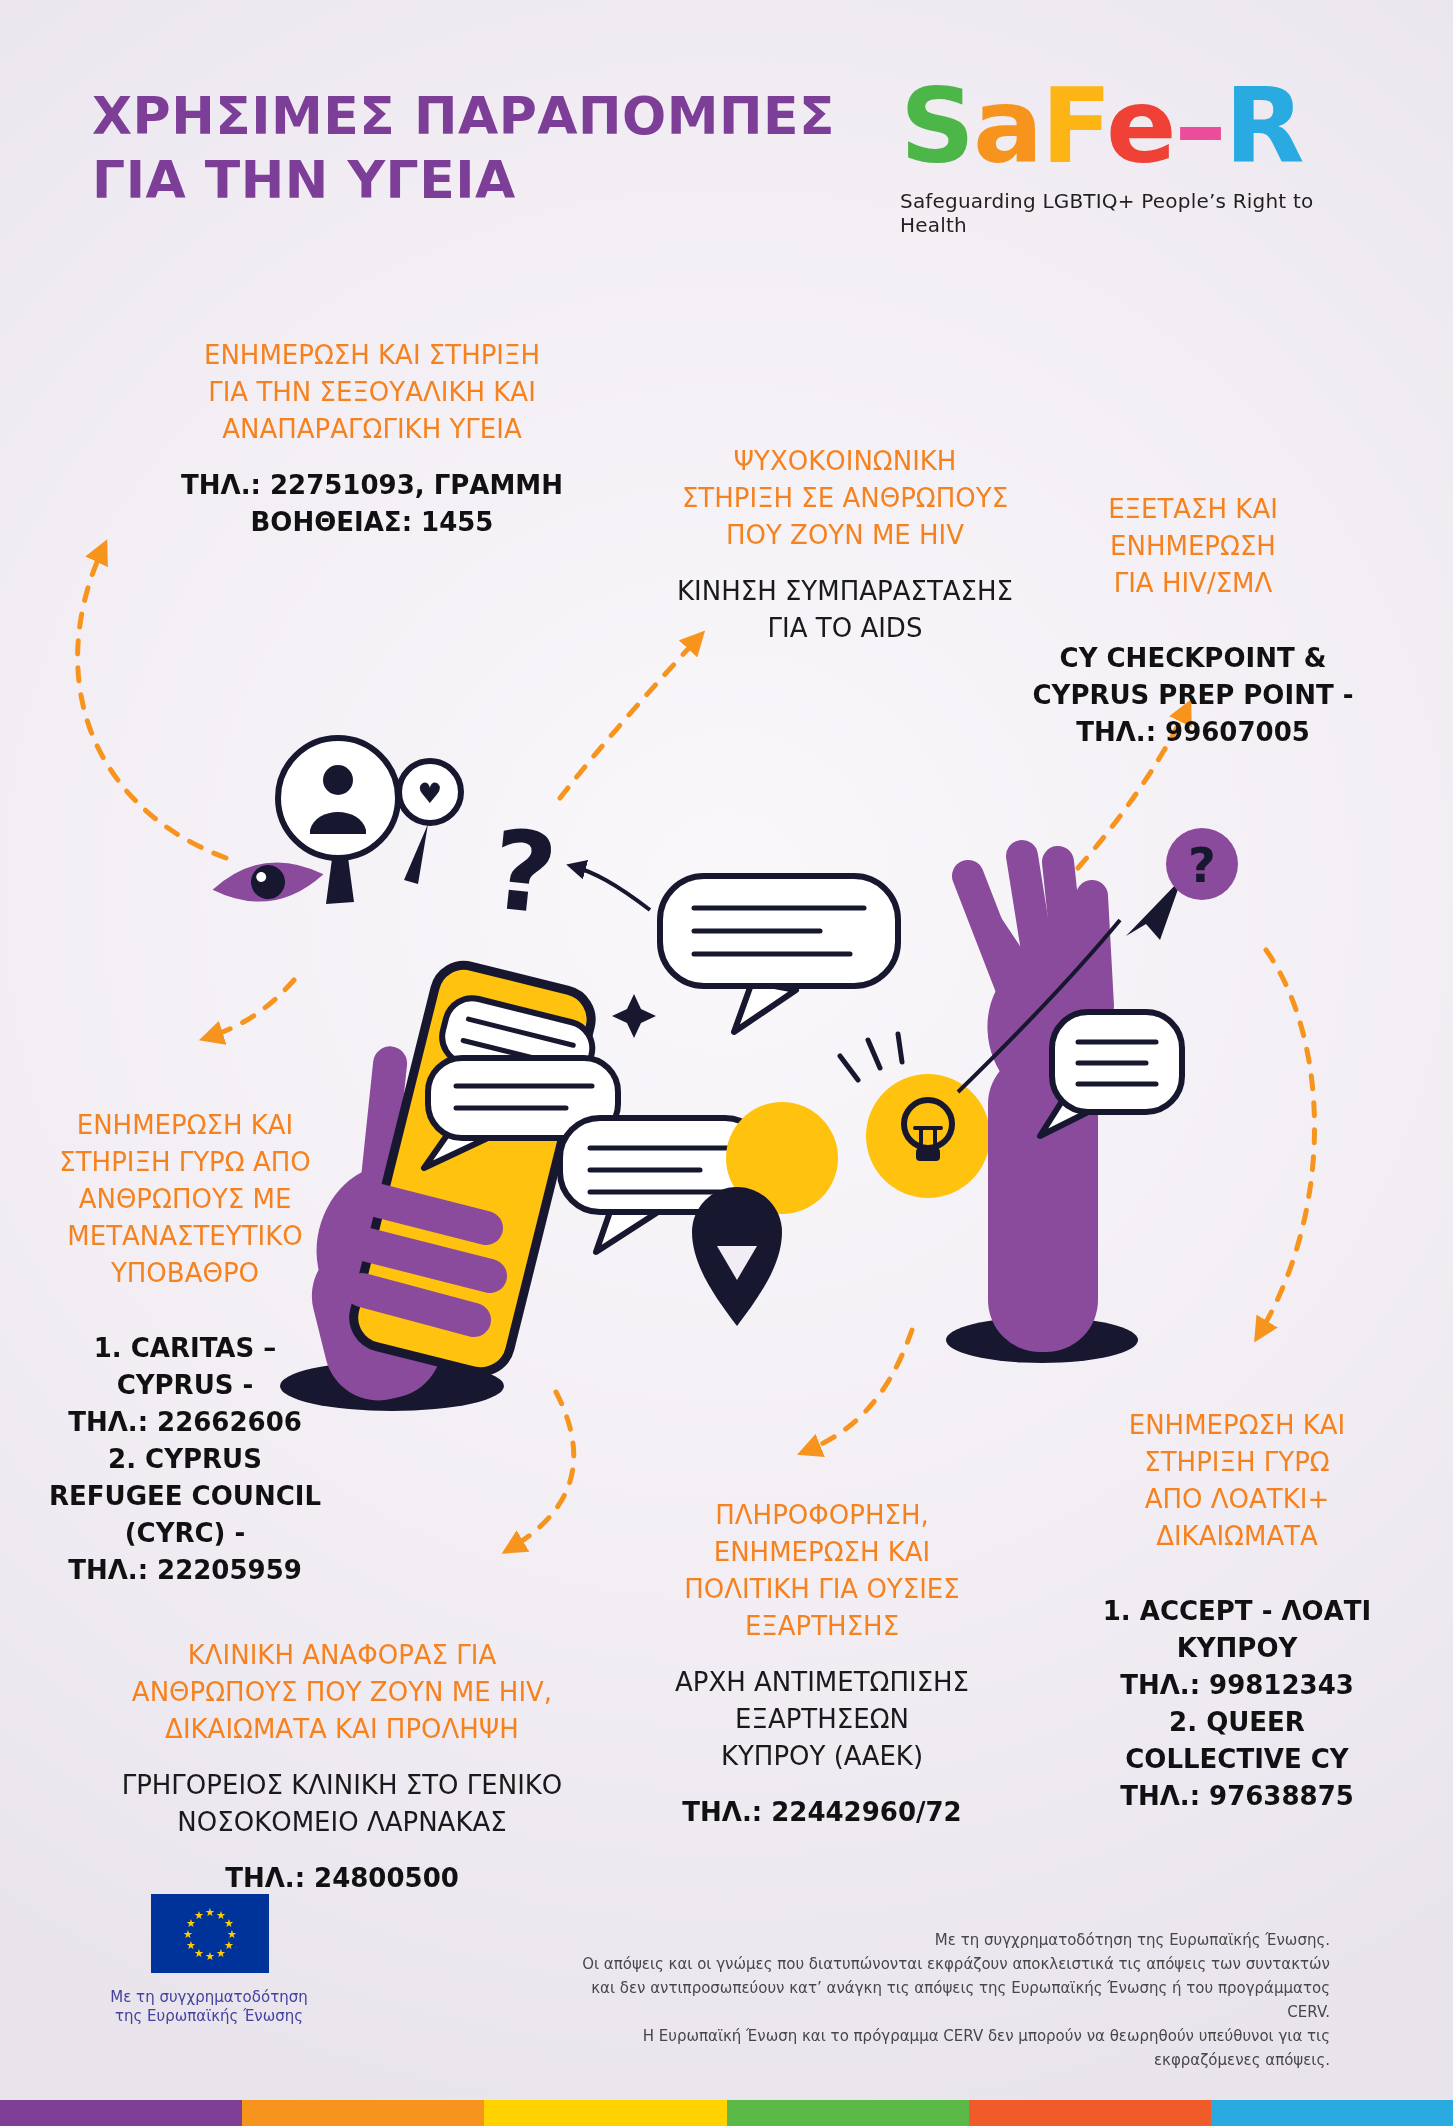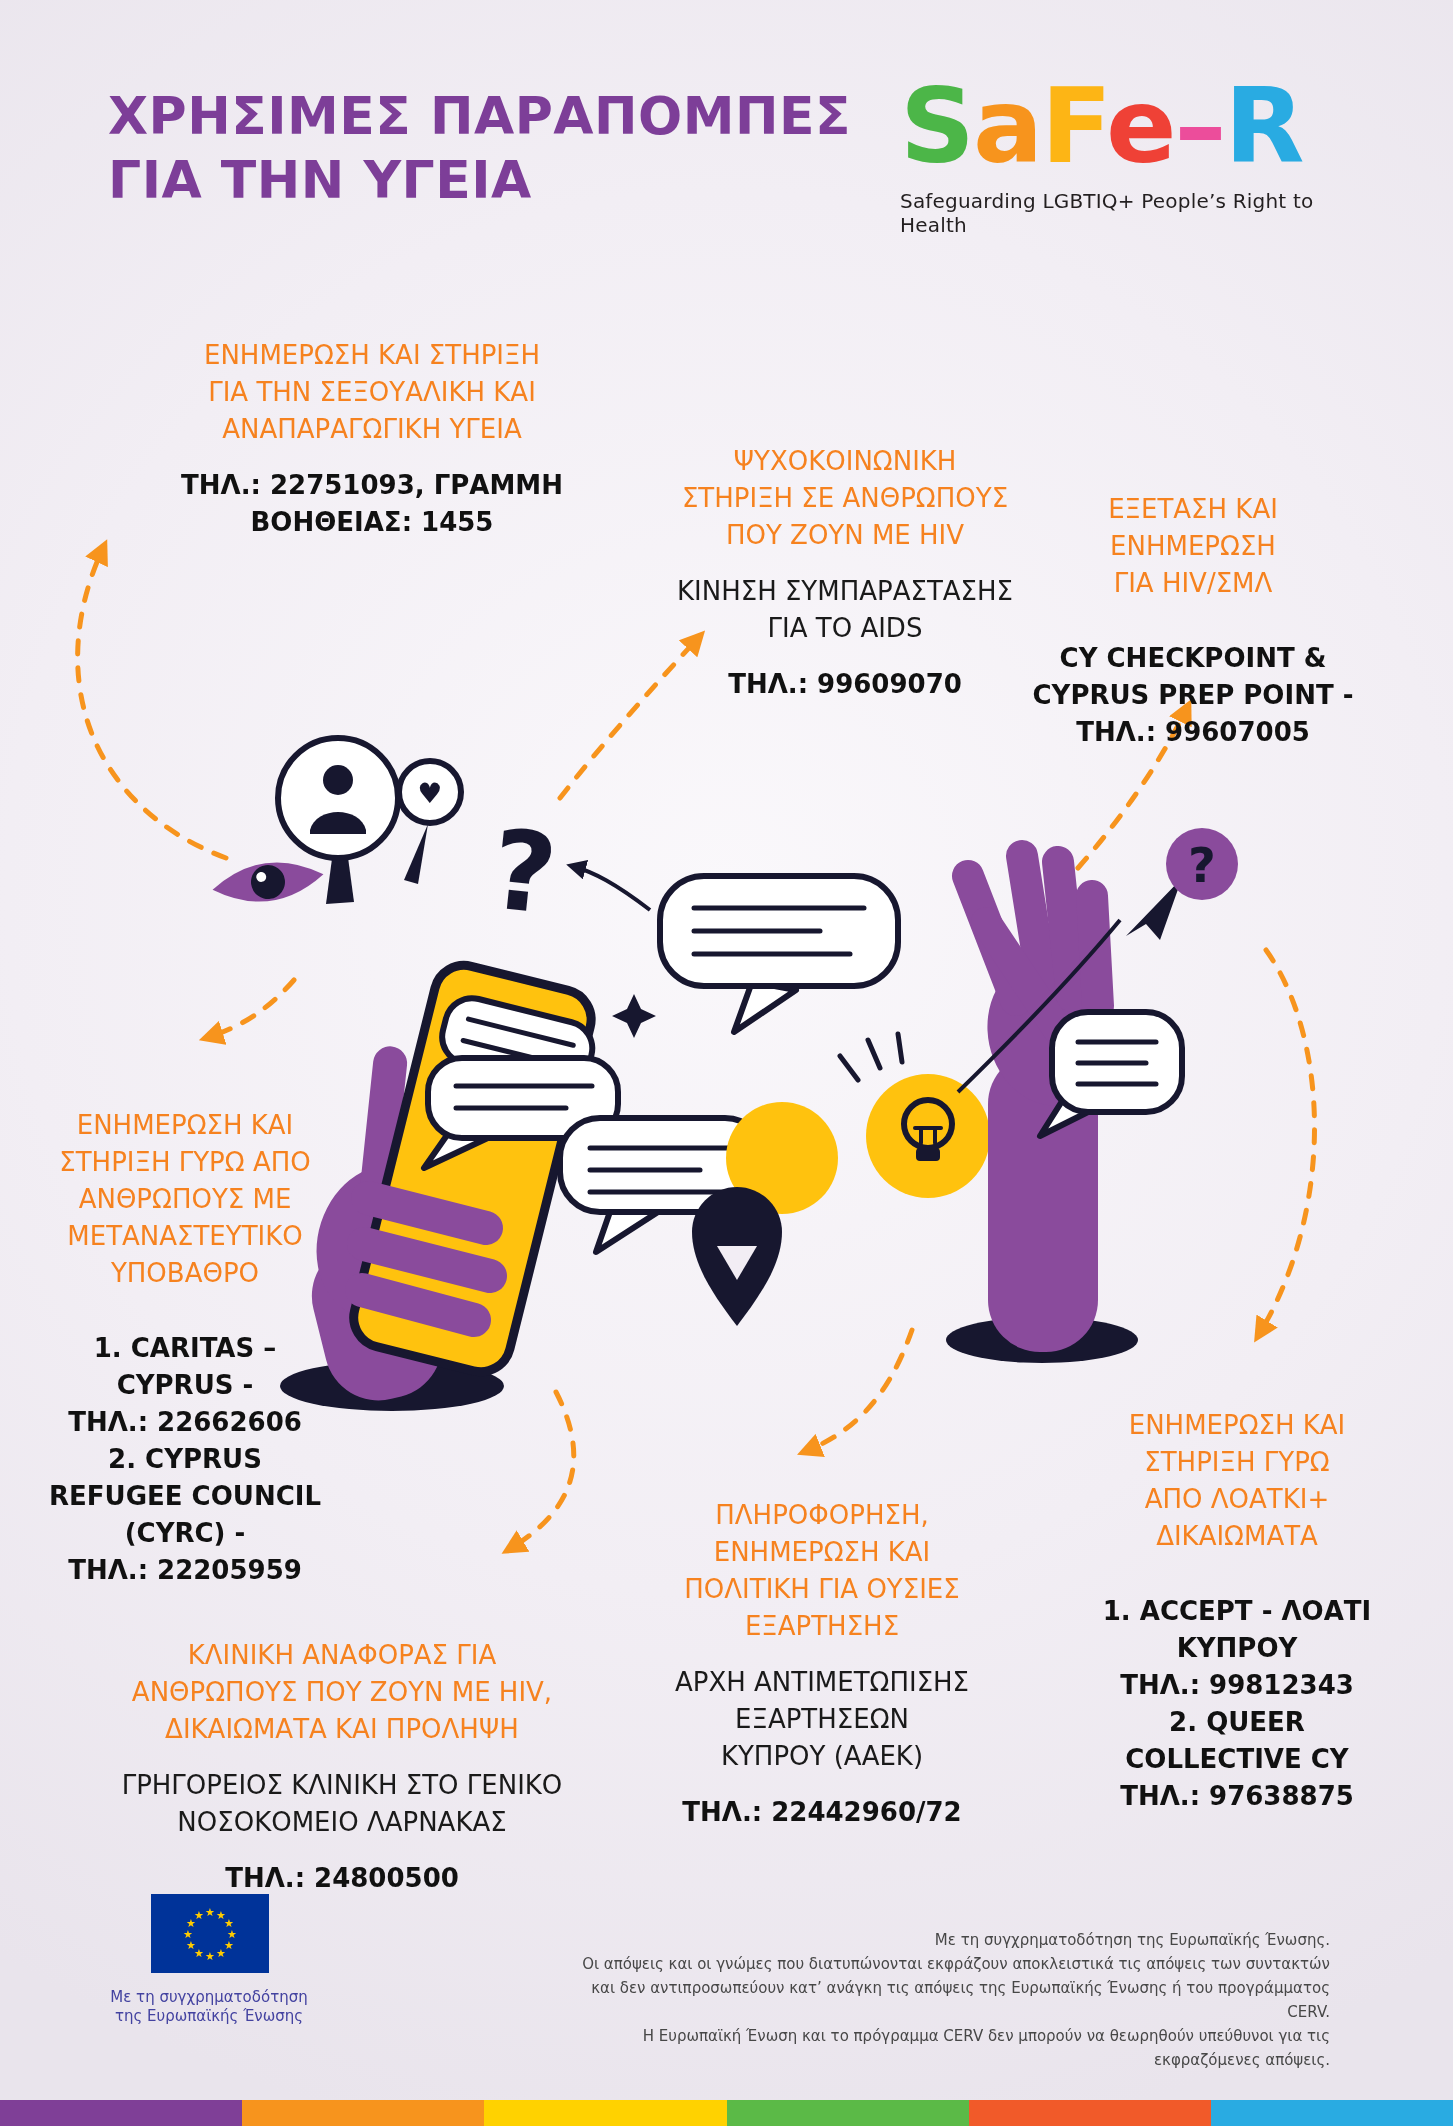--- a/index.html
+++ b/index.html
@@ -9,21 +9,21 @@
     margin:0 auto;
     overflow:hidden;
     background:radial-gradient(90% 60% at 50% 42%, #FAF8FB 0%, #F2EEF4 55%, #E9E4EC 100%);
     font-family:"DejaVu Sans","Liberation Sans",sans-serif;
   }
   .illo{position:absolute;left:0;top:0;width:1453px;height:2126px;}
 
   .page-title{
     position:absolute;left:92px;top:84px;
     font-size:52px;font-weight:700;color:#7D3E98;
-    line-height:64px;letter-spacing:.5px;white-space:pre-line;margin-left:16px;
+    line-height:64px;letter-spacing:.5px;white-space:pre-line;
   }
   .logo{position:absolute;left:900px;top:72px;width:470px;text-align:left;}
   .logo-letters{font-size:104px;font-weight:700;line-height:1.05;letter-spacing:-2px;}
   .logo-tagline{margin-top:8px;font-size:20px;font-weight:400;color:#231F20;letter-spacing:.2px;}
 
   .ref-block{position:absolute;text-align:center;white-space:pre-line;}
   .ref-heading{color:#F6821F;font-size:26px;line-height:37px;font-weight:400;}
   .ref-org{color:#1A1A1A;font-size:26px;line-height:37px;font-weight:400;}
   .ref-contact{color:#111111;font-size:26px;line-height:37px;font-weight:700;}
 
@@ -227,21 +227,20 @@
     <div class="ref-contact">ΤΗΛ.: 22751093, ΓΡΑΜΜΗ
 ΒΟΗΘΕΙΑΣ: 1455</div>
   </div>
 
   <div class="ref-block b2">
     <div class="ref-heading">ΨΥΧΟΚΟΙΝΩΝΙΚΗ
 ΣΤΗΡΙΞΗ ΣΕ ΑΝΘΡΩΠΟΥΣ
 ΠΟΥ ΖΟΥΝ ΜΕ HIV</div>
     <div class="ref-org">ΚΙΝΗΣΗ ΣΥΜΠΑΡΑΣΤΑΣΗΣ
 ΓΙΑ ΤΟ AIDS</div>
-    <div class="ref-contact">ΤΗΛ.: 99609070</div>
   </div>
 
   <div class="ref-block b3">
     <div class="ref-heading">ΕΞΕΤΑΣΗ ΚΑΙ
 ΕΝΗΜΕΡΩΣΗ
 ΓΙΑ HIV/ΣΜΛ</div>
     <div class="ref-org"></div>
     <div class="ref-contact">CY CHECKPOINT &amp;
 CYPRUS PREP POINT -
 ΤΗΛ.: 99607005</div>

